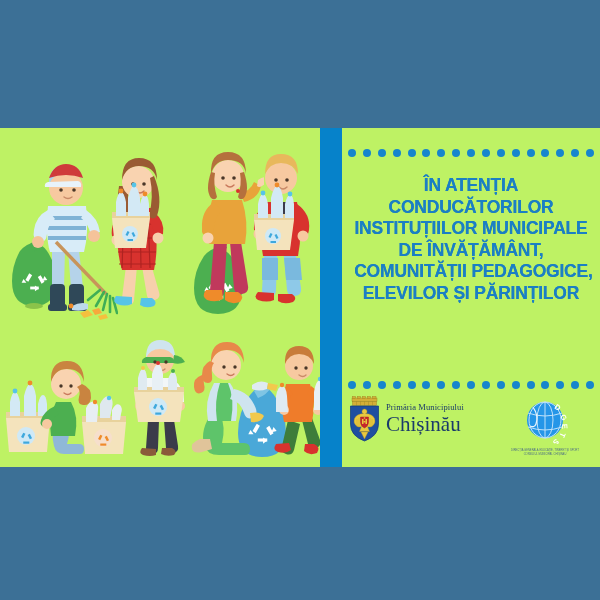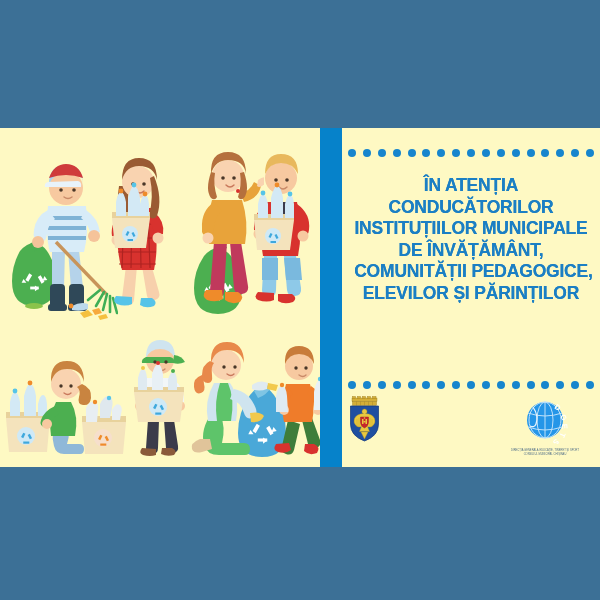--- a/index.html
+++ b/index.html
@@ -6,21 +6,21 @@
   body{
     width:600px;height:600px;overflow:hidden;
     background:#3c7096;
     font-family:"Liberation Sans",sans-serif;
   }
   #stage{position:relative;width:600px;height:600px;}
 
   
   .band{
     position:absolute;left:0;top:128px;width:600px;height:339px;
-    background:#fef9c3;overflow:hidden;
+    background:#bef264;overflow:hidden;
   }
 
   
   .divider{
     position:absolute;left:320px;top:0;width:22px;height:339px;
     background:#0682ca;
   }
 
   
   .left-panel{position:absolute;left:0;top:0;width:320px;height:339px;}
@@ -502,20 +502,24 @@
             </g>
 
             <g stroke="#b8981e" stroke-width=".6" fill="none">
               <path d="M18 46 l0 16"></path>
                 <path d="M22 44 l0 18"></path>
                 <path d="M44 44 l0 18"></path>
                 <path d="M48 46 l0 16"></path>
             </g>
             <path d="M26 72 l14 0 l-7 14z" fill="#e8c840" stroke="#b8981e" stroke-width=".7"></path>
           </svg>
+          <div class="primaria-text">
+            <div class="primaria-top">Primăria Municipiului</div>
+            <div class="primaria-main">Chișinău</div>
+          </div>
         </div>
 
         <div class="logo-dgets">
           <svg class="dgets-globe" viewBox="0 0 100 100">
             <circle cx="50" cy="52" r="36" fill="#2596e8"></circle>
             <g stroke="#bfe2fa" stroke-width="2" fill="none">
               <ellipse cx="50" cy="52" rx="16" ry="36"></ellipse>
               <ellipse cx="50" cy="52" rx="32" ry="36"></ellipse>
               <path d="M16 38 q34 12 68 0"></path>
               <path d="M16 66 q34 12 68 0"></path>

